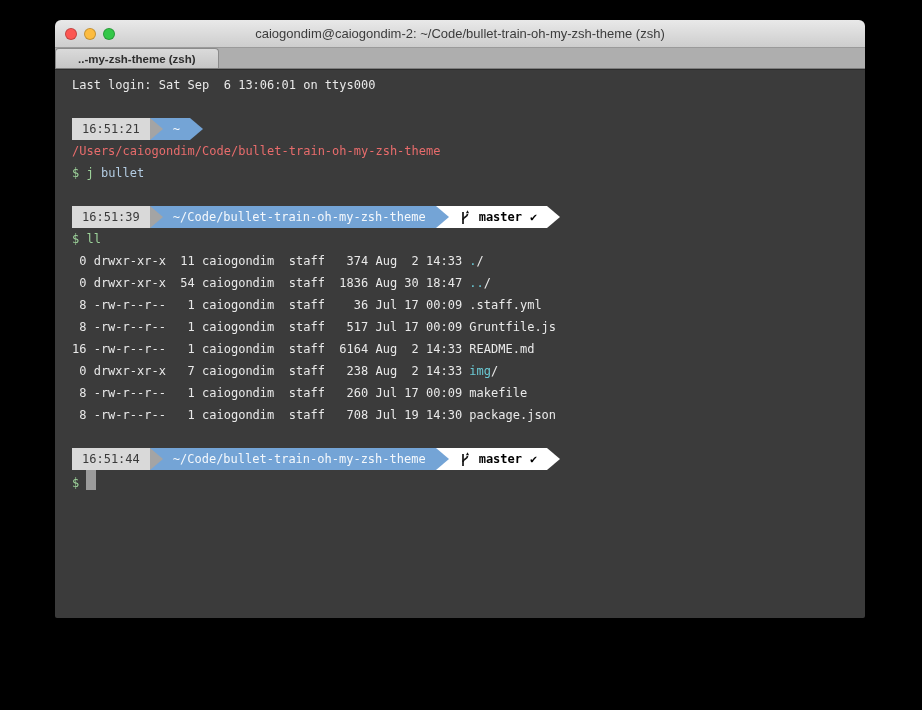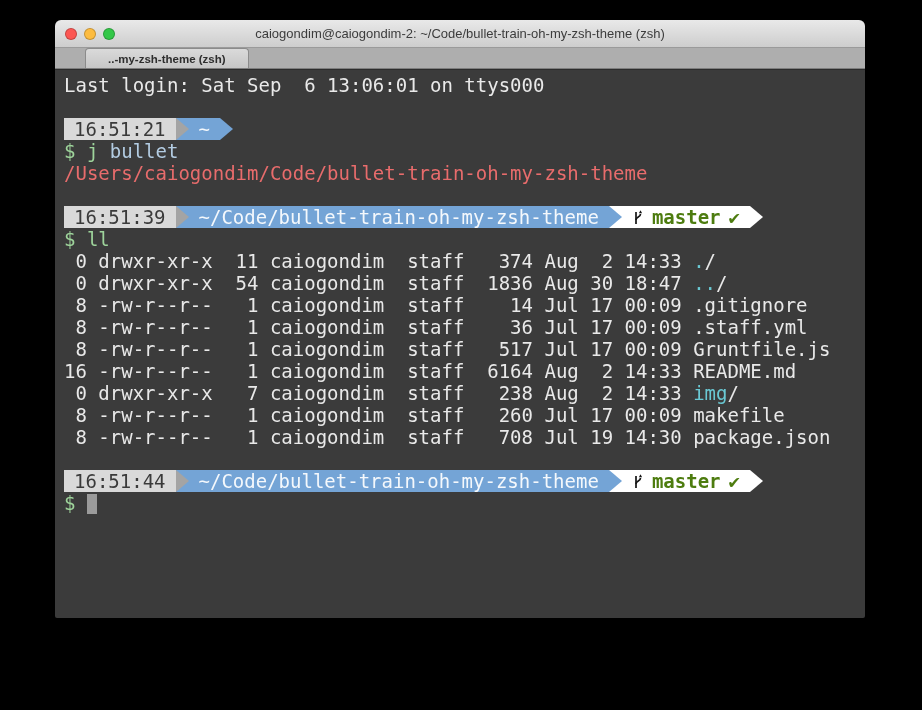--- a/index.html
+++ b/index.html
@@ -7,37 +7,37 @@
   .window{position:absolute;left:55px;top:20px;width:810px;height:598px;border-radius:6px 6px 2px 2px;overflow:hidden;box-shadow:0 14px 34px rgba(0,0,0,.75);}
   
   .titlebar{height:27px;background:linear-gradient(180deg,#e9e9e9,#cdcdcd);border-bottom:1px solid #9a9a9a;position:relative;display:flex;align-items:center;justify-content:center;}
   .lights{position:absolute;left:10px;top:0;height:100%;display:flex;align-items:center;gap:7px;}
   .light{width:12px;height:12px;border-radius:50%;border:1px solid rgba(0,0,0,.22);box-sizing:border-box;}
   .light.red{background:#fc5753;}
   .light.yellow{background:#fdbc40;}
   .light.green{background:#33c748;}
   .wtitle{font-size:13px;color:#3c3c3c;white-space:nowrap;}
   
-  .tabbar{height:21px;background:#aeaeae;border-bottom:1px solid #7d7d7d;display:flex;align-items:flex-end;padding-left:30px;box-sizing:border-box;}
+  .tabbar{height:21px;background:#aeaeae;border-bottom:1px solid #7d7d7d;display:flex;align-items:flex-end;box-sizing:border-box;}
   .tab{height:19px;background:linear-gradient(180deg,#dadada,#c6c6c6);border:1px solid #8b8b8b;border-bottom:none;border-radius:4px 4px 0 0;padding:0 22px;display:flex;align-items:center;}
   .tab-label{font-size:11.5px;font-weight:bold;color:#2e2e2e;white-space:nowrap;}
   
-  .terminal{height:550px;background:#3b3b3b;border-top:1px solid #2c2c2c;box-sizing:border-box;padding:4px 9px;font-family:"DejaVu Sans Mono",monospace;font-size:19px;line-height:22px;color:#e9e9e9;}
+  .terminal{height:550px;background:#3b3b3b;border-top:1px solid #2c2c2c;box-sizing:border-box;padding:4px 17px;font-family:"DejaVu Sans Mono",monospace;font-size:12px;line-height:22px;color:#e9e9e9;}
   .line{min-height:22px;white-space:pre;}
   .green{color:#9ed49b;}
   .arg{color:#b3cce2;margin-left:1ch;}
   .cmd{margin-left:1ch;}
   .red{color:#e86c6c;}
   .dir{color:#6ac9d4;}
   
   .promptline{display:flex;height:22px;align-items:flex-end;}
   .seg{display:flex;align-items:center;padding:0 10px;white-space:pre;}
   .seg.time{background:#d9d9d9;color:#3a3a3a;}
   .seg.path{background:#74a4d6;color:#f4f8fc;}
-  .seg.git{background:#ffffff;color:#4d7c0f;font-weight:600;gap:8px;}
+  .seg.git{background:#ffffff;color:#000000;font-weight:600;gap:8px;}
   .arrow{width:0;height:22px;border-top:11px solid transparent;border-bottom:11px solid transparent;border-left:13px solid transparent;box-sizing:border-box;}
   .ar-gray-on-blue{border-left-color:#a4a4a4;background:#74a4d6;}
   .ar-blue-on-bg{border-left-color:#74a4d6;}
   .ar-blue-on-white{border-left-color:#74a4d6;background:#ffffff;}
   .ar-white-on-bg{border-left-color:#ffffff;}
   .branch-icon{width:12px;height:17px;display:block;}
   .check{font-weight:bold;}
   .cursor{display:inline-block;width:10px;height:20px;background:#9b9b9b;margin-left:1ch;vertical-align:text-bottom;}
 </style>
 </head>
@@ -65,44 +65,43 @@
     <div class="line">Last login: Sat Sep  6 13:06:01 on ttys000</div>
     <div class="line"></div>
 
     <div class="promptline">
       <span class="seg time">16:51:21</span>
       <span class="arrow ar-gray-on-blue"></span>
       <span class="seg path">~</span>
       <span class="arrow ar-blue-on-bg"></span>
     </div>
 
+    <div class="line red">/Users/caiogondim/Code/bullet-train-oh-my-zsh-theme</div>
+
     <div class="line"><span class="green">$</span><span class="green cmd">j</span><span class="arg">bullet</span></div>
-
-    <div class="line red">/Users/caiogondim/Code/bullet-train-oh-my-zsh-theme</div>
     <div class="line"></div>
 
     <div class="promptline">
       <span class="seg time">16:51:39</span>
       <span class="arrow ar-gray-on-blue"></span>
       <span class="seg path">~/Code/bullet-train-oh-my-zsh-theme</span>
       <span class="arrow ar-blue-on-white"></span>
       <span class="seg git"><svg class="branch-icon" viewBox="0 0 12 17">
             <path d="M4 3 V15" stroke="#141414" stroke-width="1.7" fill="none"></path>
             <path d="M4 11 C4 7.5, 8.5 8.5, 8.5 5" stroke="#141414" stroke-width="1.7" fill="none"></path>
             <polygon points="6.9,4.2 10.1,4.2 8.5,1.2" fill="#141414"></polygon>
           </svg><span>master</span><span class="check">✔</span></span>
       <span class="arrow ar-white-on-bg"></span>
     </div>
 
     <div class="line"><span class="green">$</span><span class="green cmd">ll</span></div>
 
 
     <div class="line"><span> 0 drwxr-xr-x  11 caiogondim  staff   374 Aug  2 14:33 </span><span class="dir">.</span><span>/</span></div>
     <div class="line"><span> 0 drwxr-xr-x  54 caiogondim  staff  1836 Aug 30 18:47 </span><span class="dir">..</span><span>/</span></div>
-    <div class="line"><span> 8 -rw-r--r--   1 caiogondim  staff    14 Jul 17 00:09 </span><span>.gitignore</span></div>
     <div class="line"><span> 8 -rw-r--r--   1 caiogondim  staff    36 Jul 17 00:09 </span><span>.staff.yml</span></div>
     <div class="line"><span> 8 -rw-r--r--   1 caiogondim  staff   517 Jul 17 00:09 </span><span>Gruntfile.js</span></div>
     <div class="line"><span>16 -rw-r--r--   1 caiogondim  staff  6164 Aug  2 14:33 </span><span>README.md</span></div>
     <div class="line"><span> 0 drwxr-xr-x   7 caiogondim  staff   238 Aug  2 14:33 </span><span class="dir">img</span><span>/</span></div>
     <div class="line"><span> 8 -rw-r--r--   1 caiogondim  staff   260 Jul 17 00:09 </span><span>makefile</span></div>
     <div class="line"><span> 8 -rw-r--r--   1 caiogondim  staff   708 Jul 19 14:30 </span><span>package.json</span></div>
 
     <div class="line"></div>
 
     <div class="promptline">

